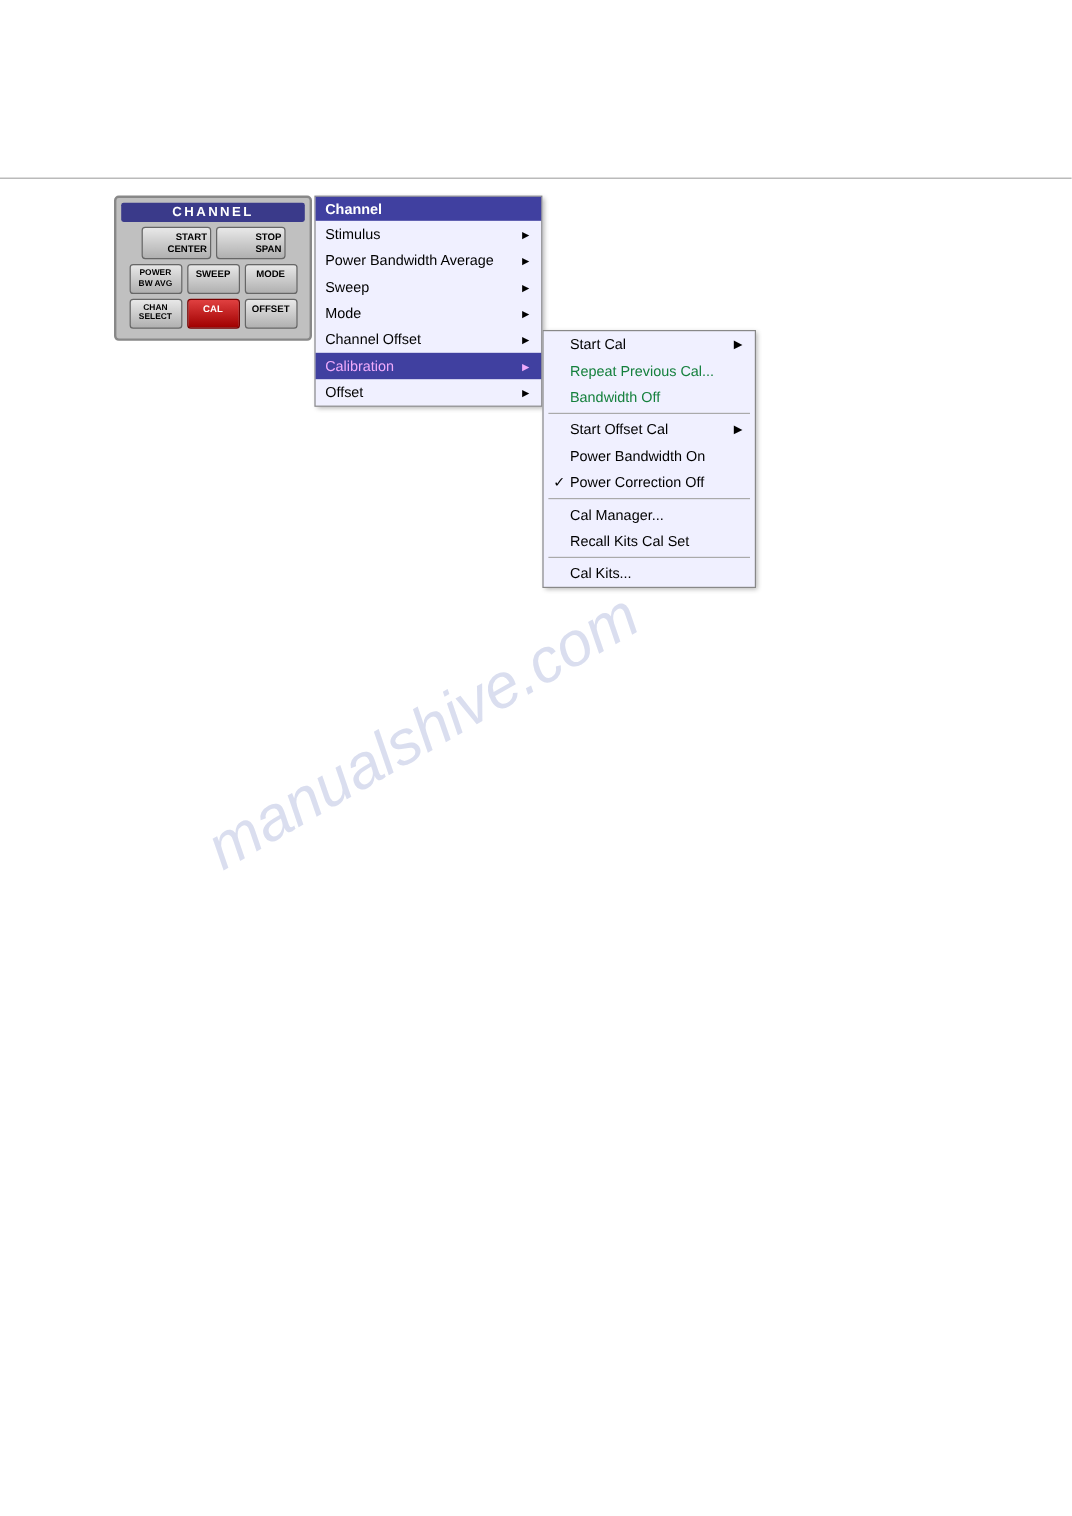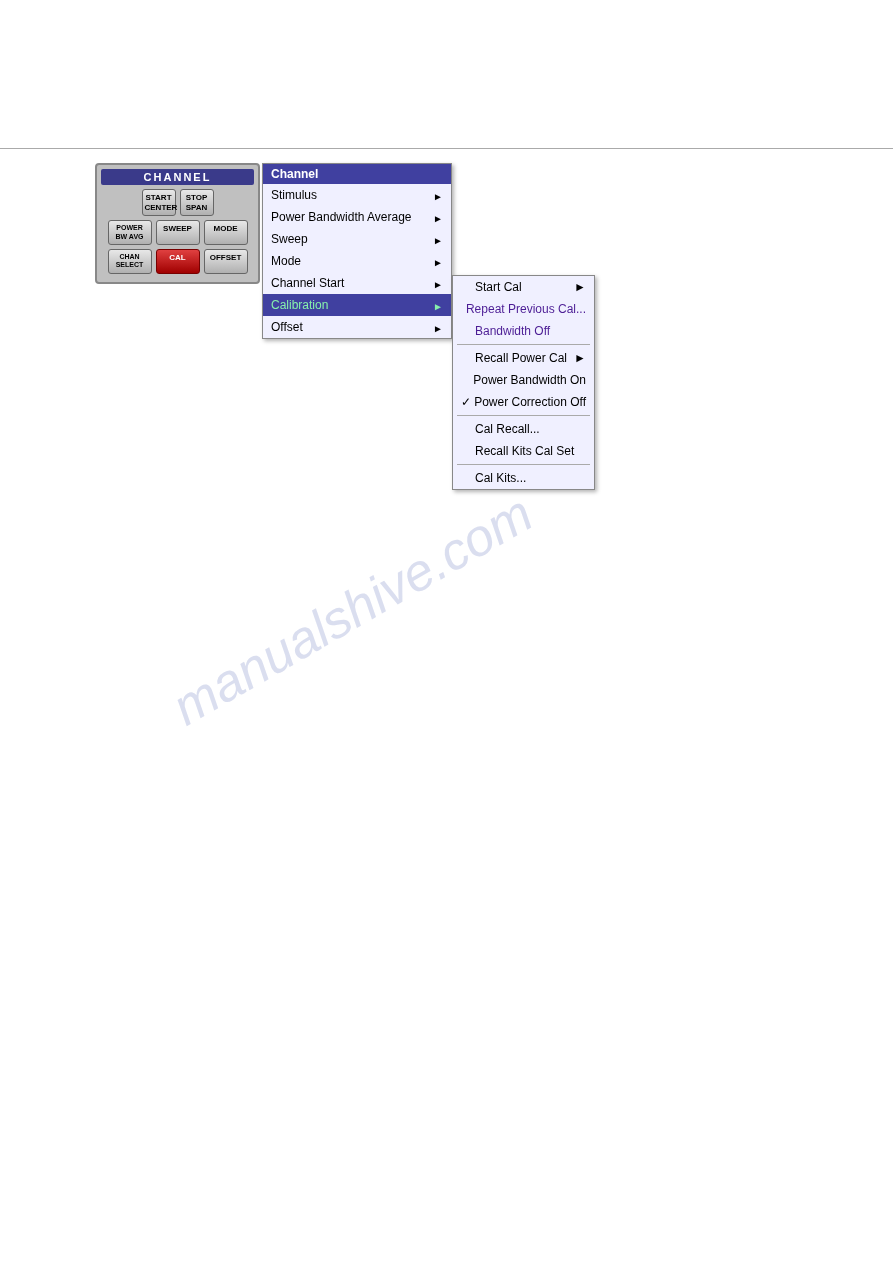--- a/index.html
+++ b/index.html
@@ -56,21 +56,21 @@
       border: 1px solid #666;
       border-radius: 3px;
       font-size: 8px;
       font-weight: bold;
       text-align: center;
       cursor: pointer;
       color: #000;
       padding: 3px 2px;
       line-height: 1.2;
     }
-    .hw-btn.wide { width: 34px; }
+    .hw-btn.wide { width: 58px; text-align: right; }
     .hw-btn.med { width: 44px; }
     .hw-btn.red {
       background: linear-gradient(to bottom, #e04040, #a00000);
       color: #fff;
       border-color: #700;
     }
 
     
     .main-menu {
       position: absolute;
@@ -93,49 +93,49 @@
       align-items: flex-end;
       justify-content: space-between;
       padding: 4px 8px;
       font-size: 12px;
       cursor: pointer;
       color: #000;
       white-space: nowrap;
     }
     .menu-item.highlighted {
       background: #4040a0;
-      color: #86efac;
+      color: #f0abfc;
     }
     .menu-item .arrow {
       font-size: 10px;
       color: inherit;
     }
 
     
     .cal-submenu {
       position: absolute;
       top: 275px;
       left: 452px;
-      width: 143px;
+      width: 178px;
       background: #f0f0ff;
       border: 1px solid #888;
       box-shadow: 2px 2px 4px rgba(0,0,0,0.3);
     }
     .cal-menu-item {
       display: flex;
       align-items: center;
       justify-content: space-between;
       padding: 4px 8px;
       font-size: 12px;
       cursor: pointer;
       color: #000;
       white-space: nowrap;
     }
     .cal-menu-item.disabled {
-      color: #4c1d95;
+      color: #15803d;
       cursor: default;
     }
     .cal-menu-item .check {
       width: 14px;
       display: inline-block;
     }
     .cal-menu-divider {
       height: 1px;
       background: #aaa;
       margin: 2px 4px;
@@ -190,21 +190,21 @@
   </div>
   <div class="menu-item">
     <span>Sweep</span>
     <span class="arrow">►</span>
   </div>
   <div class="menu-item">
     <span>Mode</span>
     <span class="arrow">►</span>
   </div>
   <div class="menu-item">
-    <span>Channel Start</span>
+    <span>Channel Offset</span>
     <span class="arrow">►</span>
   </div>
   <div class="menu-item highlighted">
     <span>Calibration</span>
     <span class="arrow">►</span>
   </div>
   <div class="menu-item">
     <span>Offset</span>
     <span class="arrow">►</span>
   </div>
@@ -220,35 +220,35 @@
     <span class="check">&nbsp;</span>
     <span style="flex:1">Repeat Previous Cal...</span>
   </div>
   <div class="cal-menu-item disabled">
     <span class="check">&nbsp;</span>
     <span style="flex:1">Bandwidth Off</span>
   </div>
   <div class="cal-menu-divider"></div>
   <div class="cal-menu-item">
     <span class="check">&nbsp;</span>
-    <span style="flex:1">Recall Power Cal</span>
+    <span style="flex:1">Start Offset Cal</span>
     <span class="arrow">►</span>
   </div>
   <div class="cal-menu-item">
     <span class="check">&nbsp;</span>
     <span style="flex:1">Power Bandwidth On</span>
   </div>
   <div class="cal-menu-item">
     <span class="check">✓</span>
     <span style="flex:1">Power Correction Off</span>
   </div>
   <div class="cal-menu-divider"></div>
   <div class="cal-menu-item">
     <span class="check">&nbsp;</span>
-    <span style="flex:1">Cal Recall...</span>
+    <span style="flex:1">Cal Manager...</span>
   </div>
   <div class="cal-menu-item">
     <span class="check">&nbsp;</span>
     <span style="flex:1">Recall Kits Cal Set</span>
   </div>
   <div class="cal-menu-divider"></div>
   <div class="cal-menu-item">
     <span class="check">&nbsp;</span>
     <span style="flex:1">Cal Kits...</span>
   </div>

